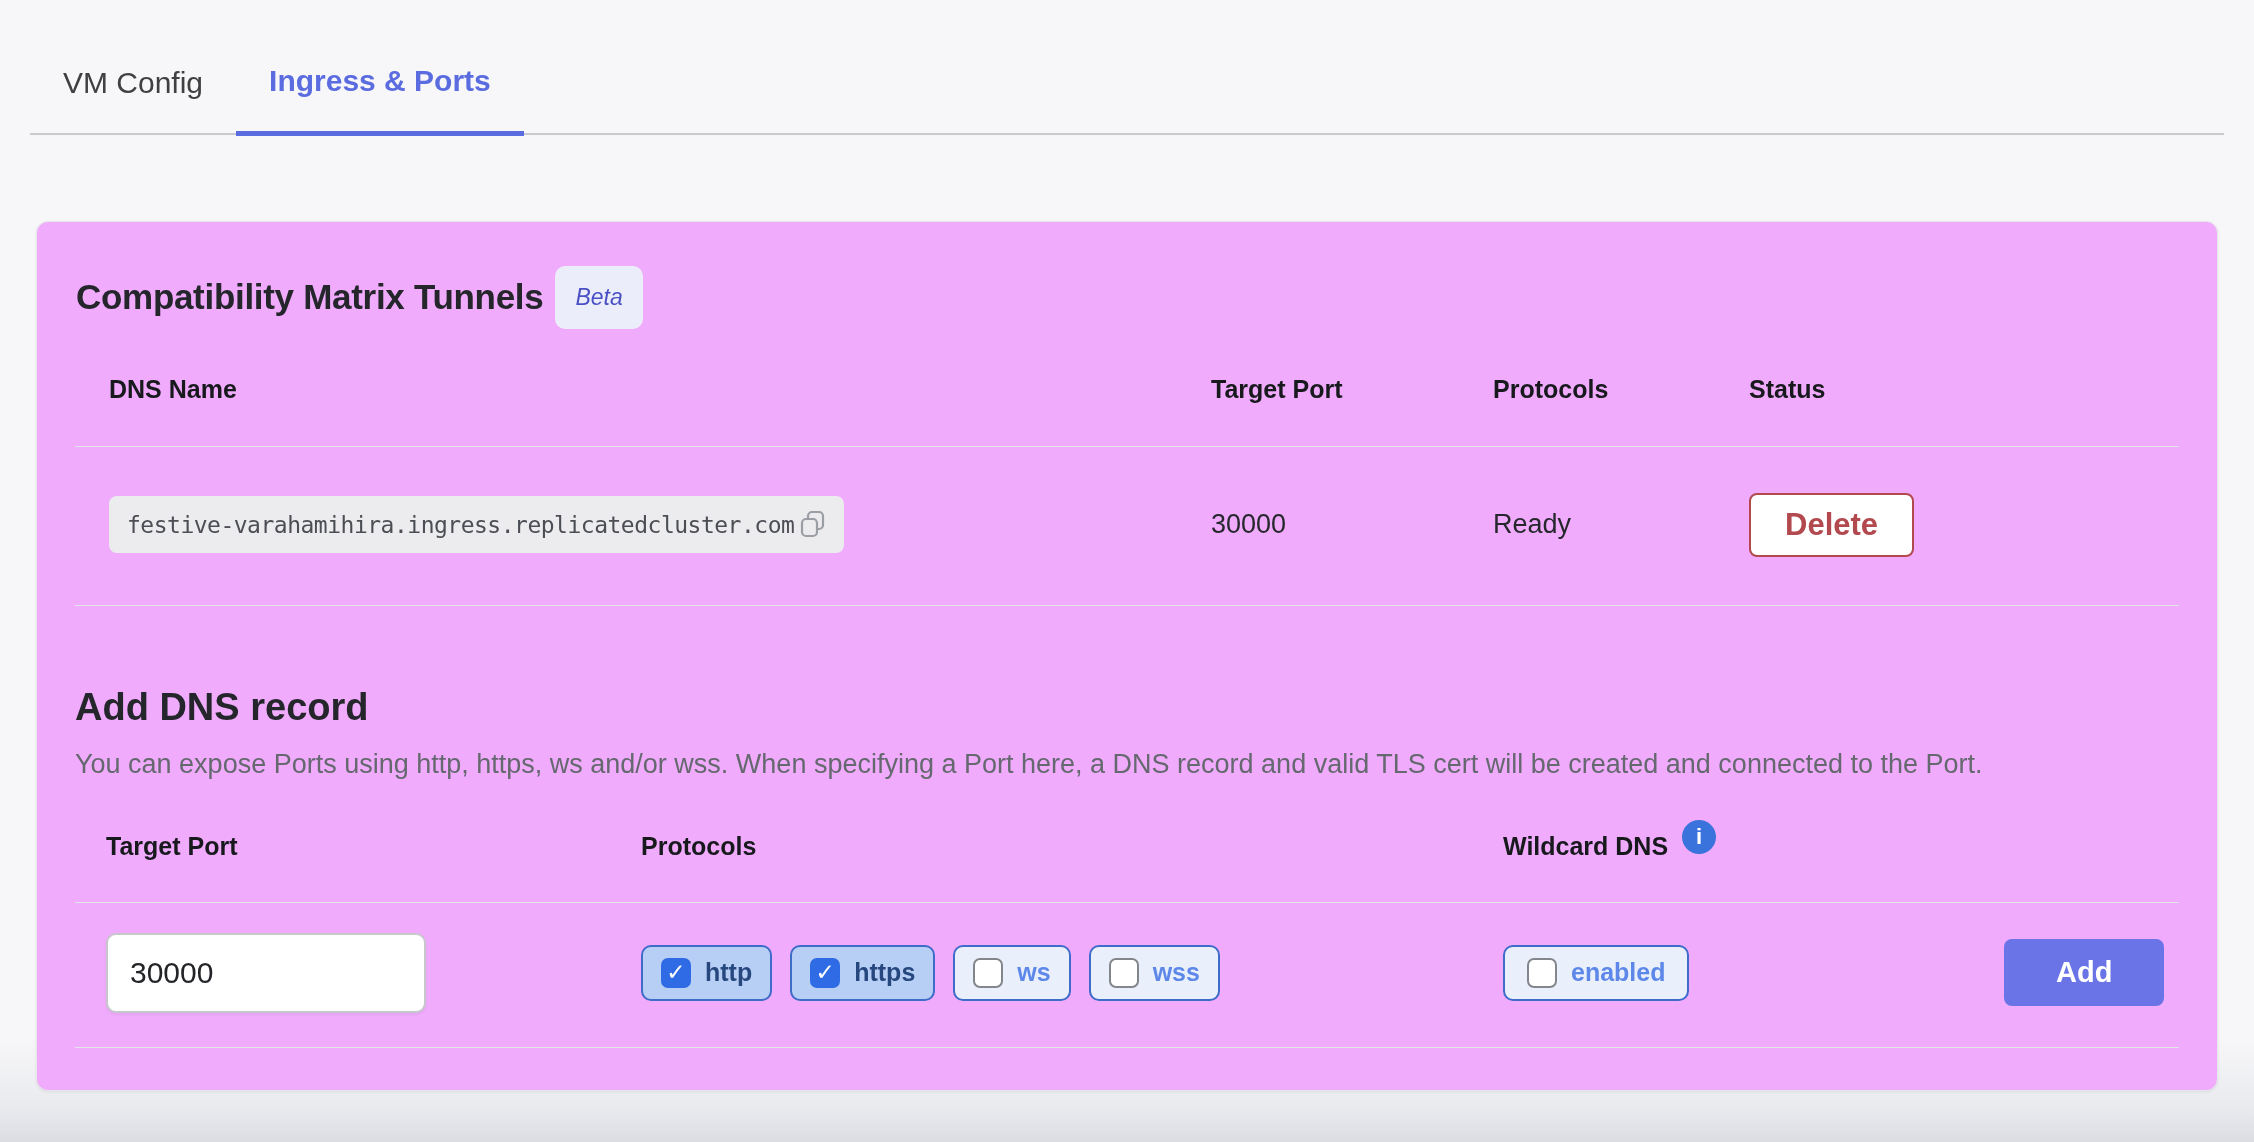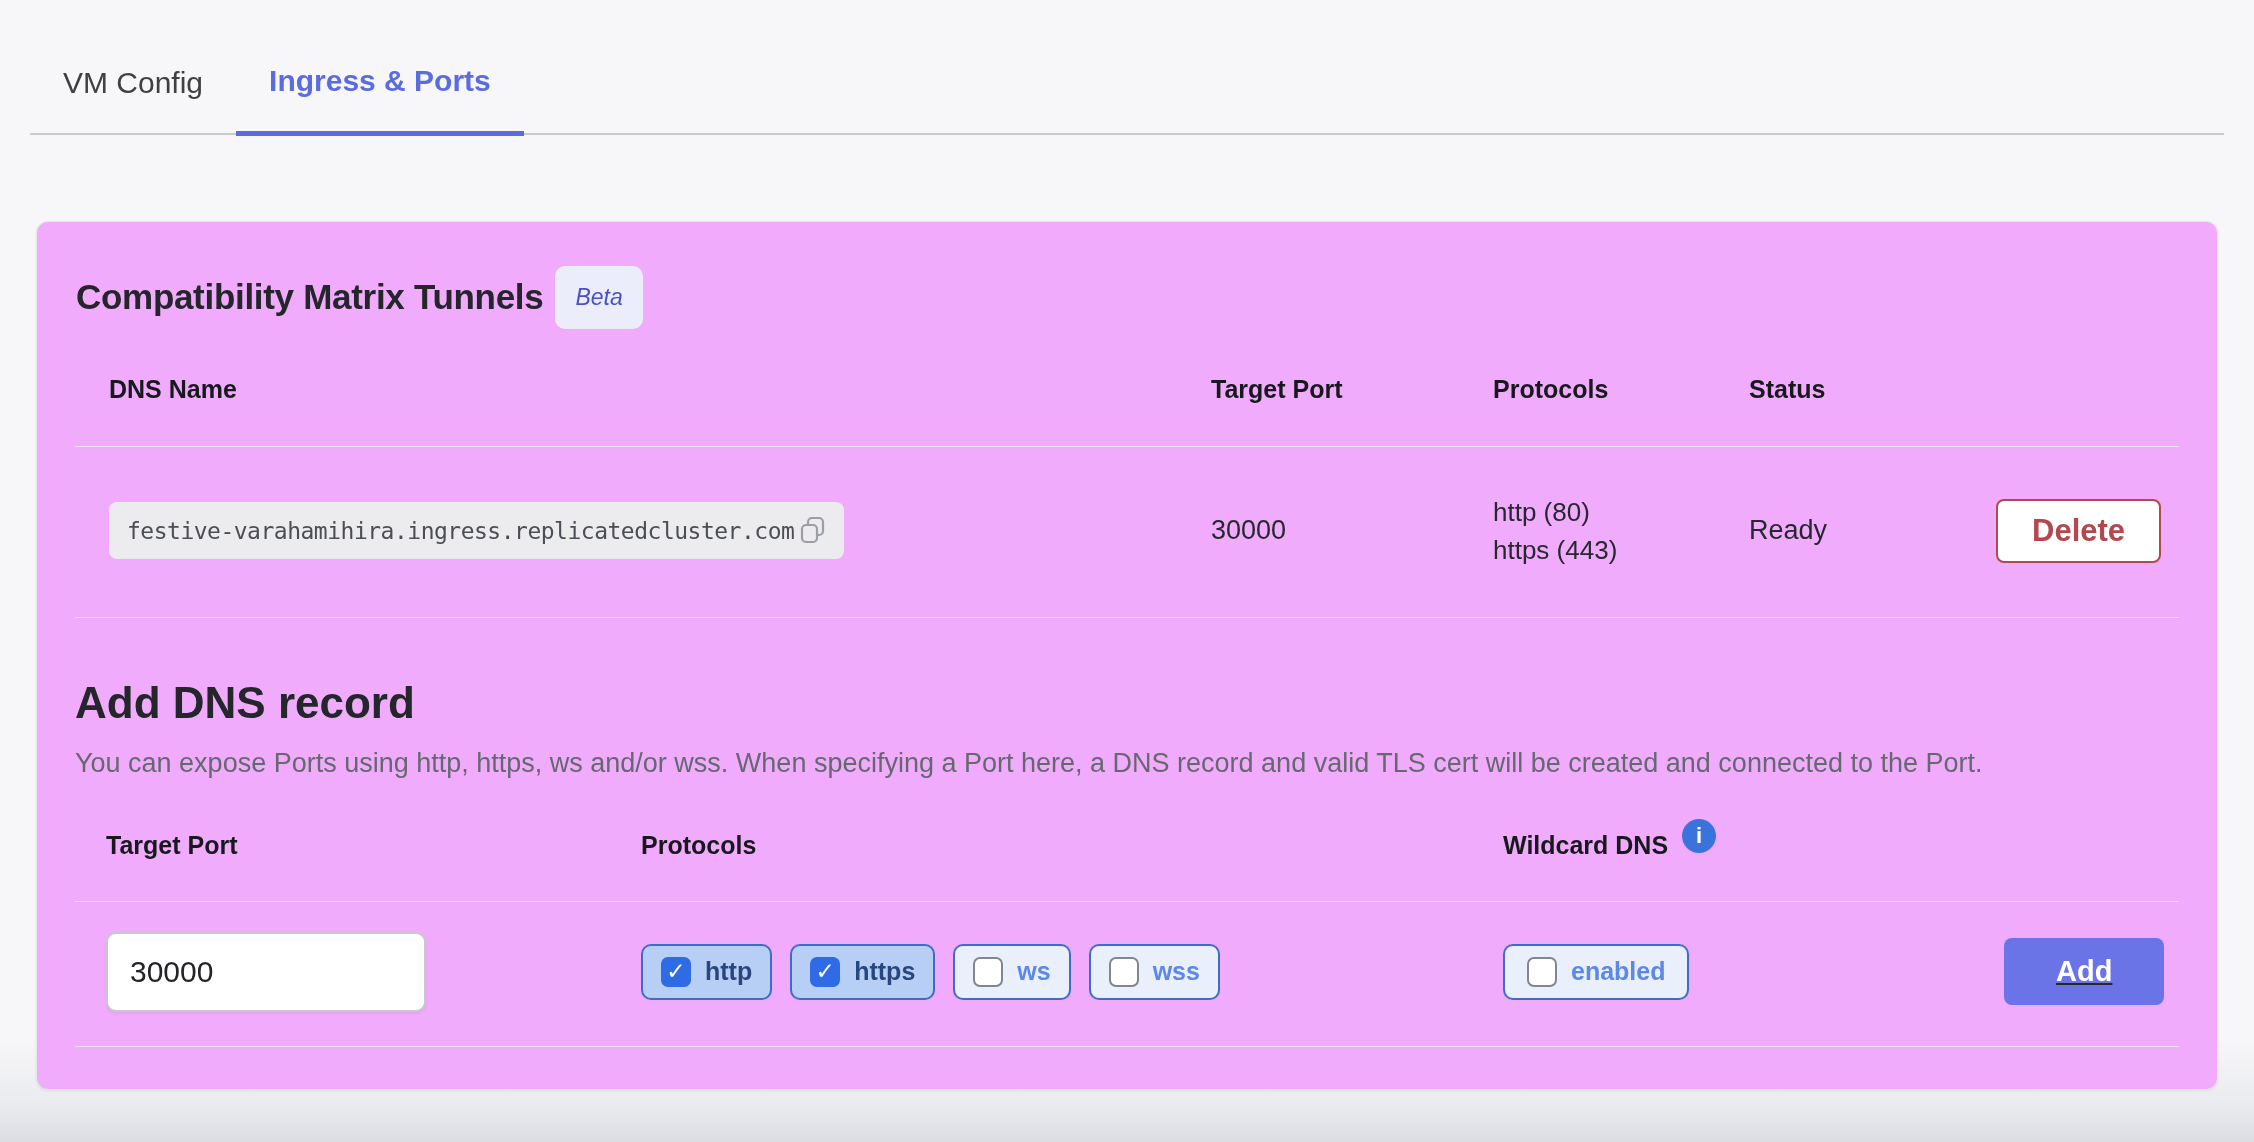--- a/index.html
+++ b/index.html
@@ -48,21 +48,21 @@
   }
   .copy-icon { display:inline-flex; cursor:pointer; }
 
   .delete-btn {
     background:#ffffff; border:2.5px solid #b2494e; color:#b2494e;
     font-size:31px; font-weight:700; padding:12px 34px; border-radius:8px; cursor:pointer;
     font-family:inherit;
   }
 
   
-  .section-title { margin-top:60px; font-size:44px; font-weight:600; color:#24262b; }
+  .section-title { margin-top:80px; font-size:38px; font-weight:600; color:#24262b; }
   .section-desc { margin-top:16px; font-size:27px; line-height:39px; color:#65696f; max-width:2095px; }
 
   .form-grid { display:grid; grid-template-columns:566px 862px 678px; align-items:center; }
   .form-head { margin-top:46px; padding-bottom:38px; border-bottom:1px solid #e4e5e8; }
   .form-head .cell { font-size:25px; font-weight:700; color:#17191d; }
   .form-head .cell.first, .form-row .cell.first { padding-left:31px; }
   .form-grid { grid-template-columns:566px 862px 1fr; }
   .wildcard-head { display:flex; align-items:center; }
   .info-icon {
     display:inline-block; width:34px; height:34px; border-radius:50%;
@@ -89,21 +89,21 @@
   .check-pill .box {
     width:30px; height:30px; border-radius:7px; background:#ffffff;
     border:2.5px solid #83868c; display:inline-flex; align-items:center; justify-content:center;
   }
   .check-pill .box .mark { display:none; color:#fff; font-size:23px; font-weight:700; line-height:1; }
   .check-pill.checked { background:#b7cef5; color:#27477f; }
   .check-pill.checked .box { background:#2e6be4; border-color:#2e6be4; }
   .check-pill.checked .box .mark { display:block; }
   .wildcard-cell .check-pill { padding:11px 22px; }
 
-  .action-cell { display:flex; justify-content:center; padding-right:22px;text-decoration:underline; }
+  .action-cell { display:flex; justify-content:center; padding-right:22px; }
   .add-btn {
     background:#6b74e6; color:#ffffff; border:none; border-radius:8px;
     font-size:29px; font-weight:700; padding:17px 52px; cursor:pointer;
     font-family:inherit;
   }
 </style>
 </head>
 <body>
 
 <div class="tabs-bar">
@@ -132,24 +132,20 @@
         <span>festive-varahamihira.ingress.replicatedcluster.com</span>
         <span class="copy-icon">
           <svg width="27" height="31" viewBox="0 0 27 31">
             <rect x="9" y="3" width="15" height="17" rx="4" fill="none" stroke="#9b9ea4" stroke-width="2.2"></rect>
             <rect x="3" y="10" width="15" height="17" rx="4" fill="#ececee" stroke="#9b9ea4" stroke-width="2.2"></rect>
           </svg>
         </span>
       </span>
     </div>
     <div class="cell cell-text">30000</div>
-    <div class="cell protocol-lines">
-      <div>http (80)</div>
-      <div>https (443)</div>
-    </div>
     <div class="cell cell-text">Ready</div>
     <div class="cell">
       <button class="delete-btn">Delete</button>
     </div>
   </div>
 
   <div class="section-title">Add DNS record</div>
   <div class="section-desc">You can expose Ports using http, https, ws and/or wss. When specifying a Port here, a DNS record and valid TLS cert will be created and connected to the Port.</div>
 
   <div class="form-grid form-head">

